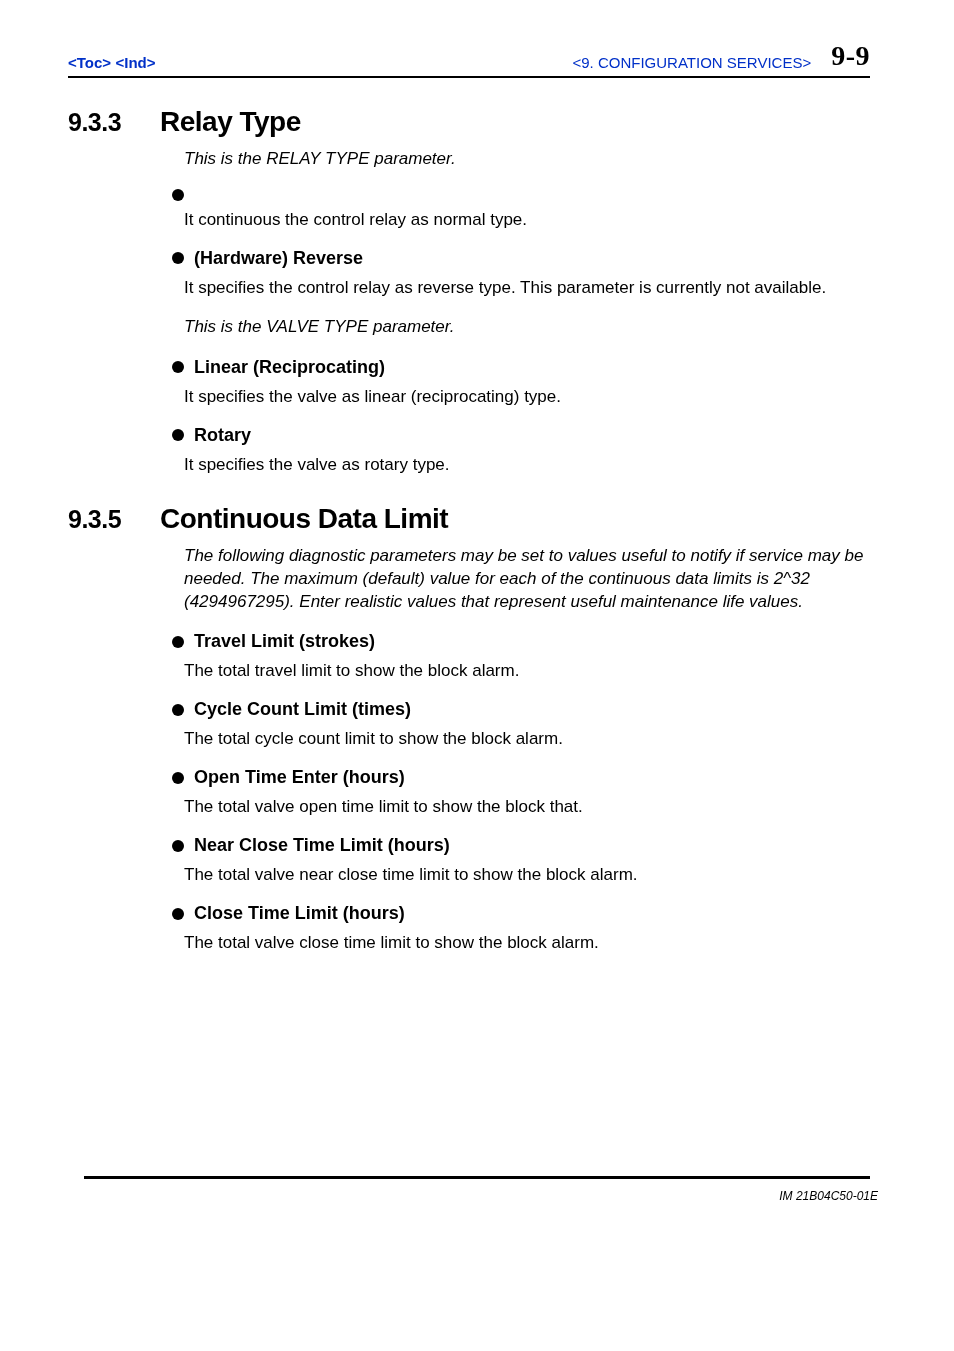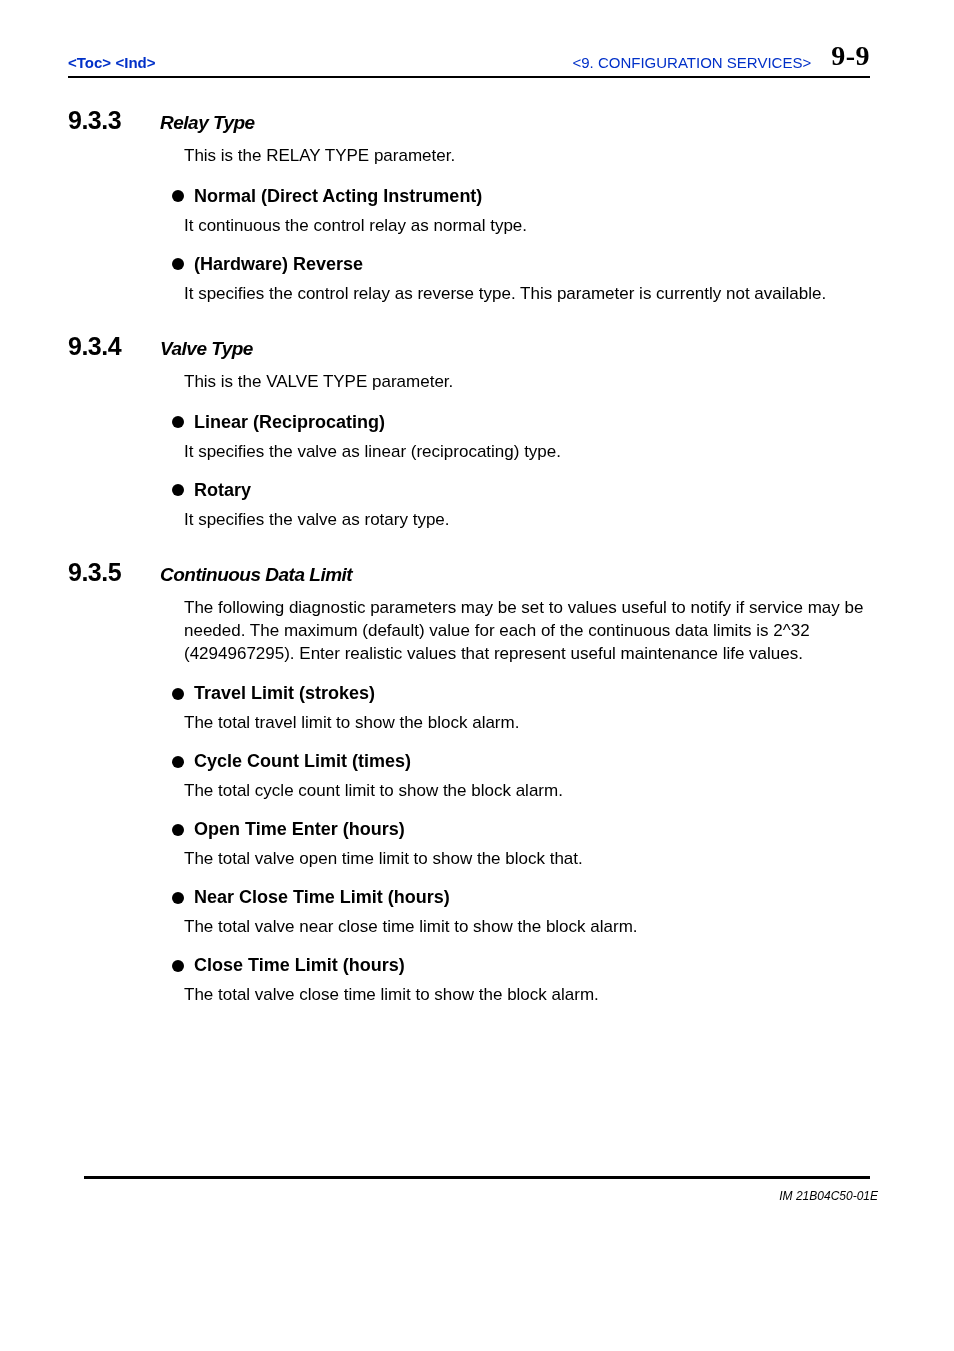--- a/index.html
+++ b/index.html
@@ -52,29 +52,29 @@
   }
   .sec-num {
     font-weight: bold;
     font-size: 25px;
     width: 92px;
     flex: 0 0 92px;
     letter-spacing: -0.5px;
   }
   .sec-title {
     font-weight: bold;
-    font-size: 19px;
+    font-size: 28px;
     letter-spacing: -0.5px;
-    font-style: italic;
   }
   .sec-intro {
     margin-left: 116px;
     font-size: 17px;
     margin-bottom: 18px;
     line-height: 1.35;
+    font-style: italic;
   }
   .item {
     margin-left: 104px;
     margin-bottom: 14px;
   }
   .item-head {
     font-weight: bold;
     font-size: 18px;
     margin-bottom: 8px;
     display: flex;
@@ -129,36 +129,31 @@
   </div>
 
   <div class="sec-head">
     <div class="sec-num">9.3.3</div>
     <div class="sec-title">Relay Type</div>
   </div>
   <div class="sec-intro">This is the RELAY TYPE parameter.</div>
   <div class="item">
     <div class="item-head">
         <span class="bullet"></span>
-        <span>Normal (Direct Acting Instrument)</span>
       </div>
     <div class="item-body">It continuous the control relay as normal type.</div>
   </div>
   <div class="item">
     <div class="item-head">
         <span class="bullet"></span>
         <span>(Hardware) Reverse</span>
       </div>
     <div class="item-body">It specifies the control relay as reverse type.  This parameter is currently not available.</div>
   </div>
 
-  <div class="sec-head">
-    <div class="sec-num">9.3.4</div>
-    <div class="sec-title">Valve Type</div>
-  </div>
   <div class="sec-intro">This is the VALVE TYPE parameter.</div>
   <div class="item">
     <div class="item-head">
         <span class="bullet"></span>
         <span>Linear (Reciprocating)</span>
       </div>
     <div class="item-body">It specifies the valve as linear (reciprocating) type.</div>
   </div>
   <div class="item">
     <div class="item-head">

